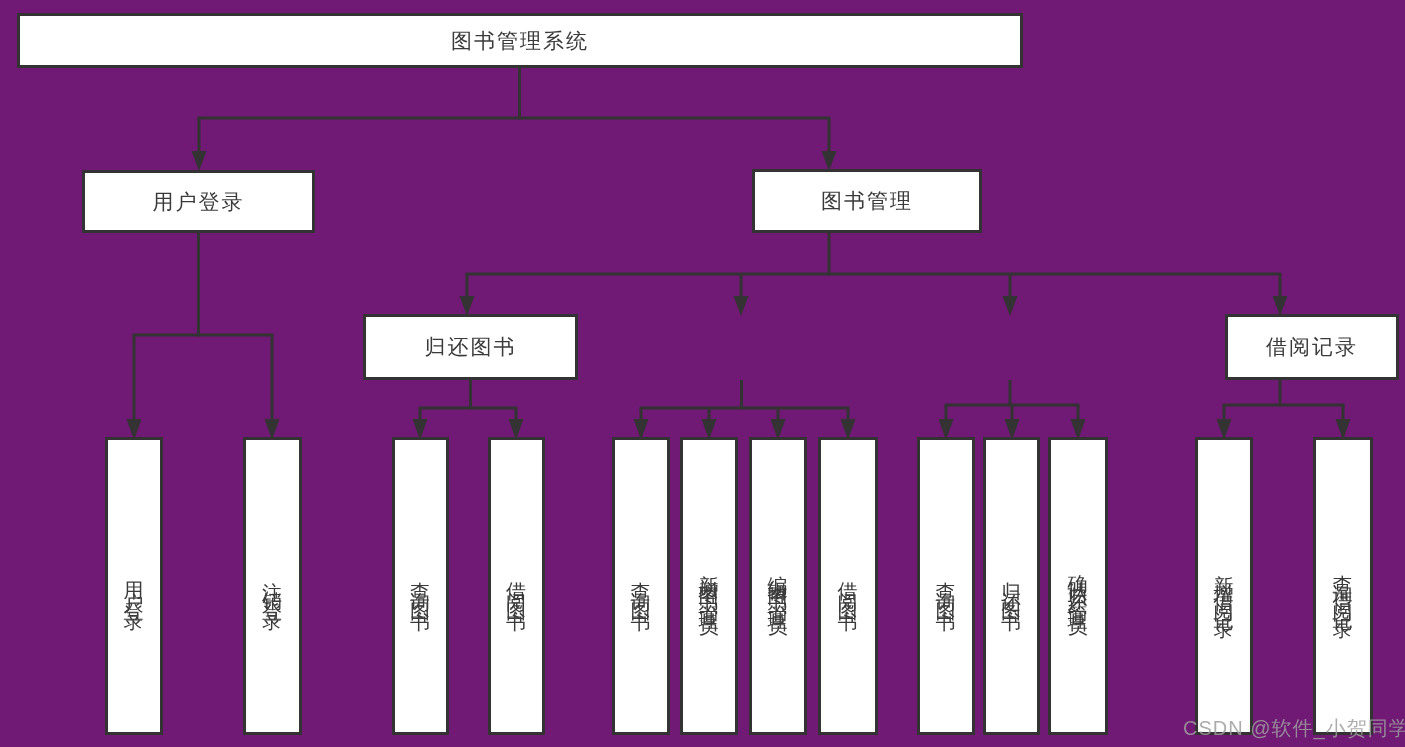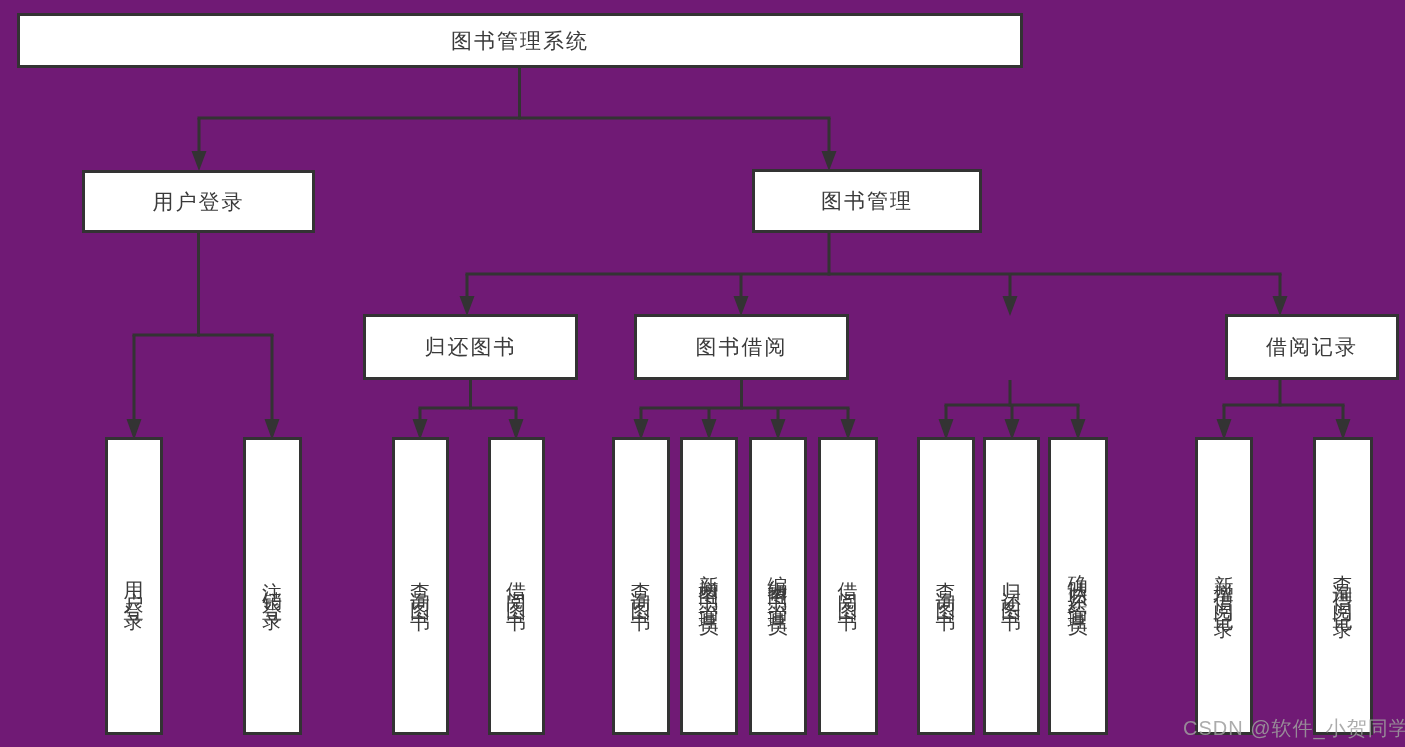--- a/index.html
+++ b/index.html
@@ -125,23 +125,20 @@
   <div class="node hbox l2a">
     <span>用户登录</span>
   </div>
   <div class="node hbox l2b">
     <span>图书管理</span>
   </div>
 
   <div class="node hbox l3" style="left:363px;">
     <span>归还图书</span>
   </div>
-  <div class="node hbox l3" style="left:634px;">
-    <span>图书借阅</span>
-  </div>
   <div class="node hbox l3" style="left:1225px;width:174px;">
     <span>借阅记录</span>
   </div>
 
   <div class="node vbox" style="left:105px;">
     <span class="vtext">用户登录</span>
   </div>
   <div class="node vbox" style="left:243px;width:59px;">
     <span class="vtext">注销登录</span>
   </div>

